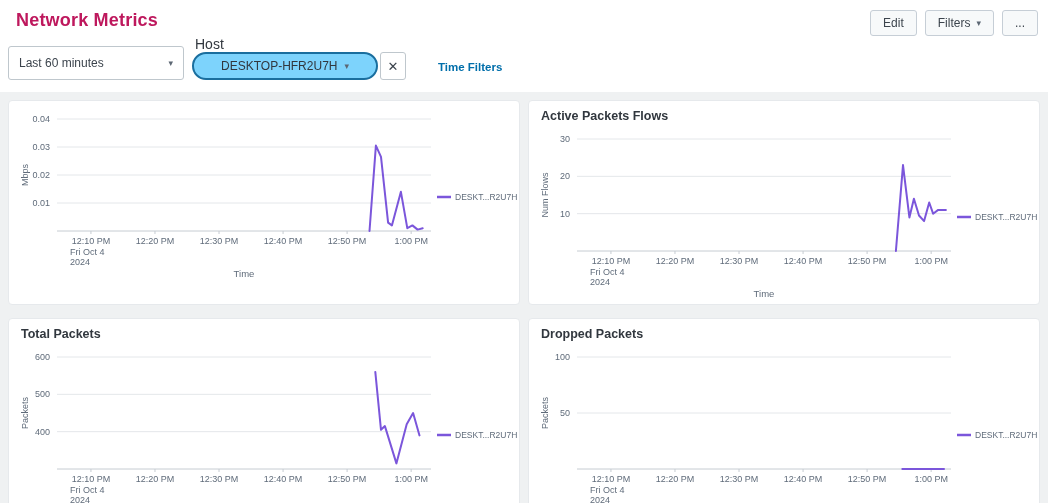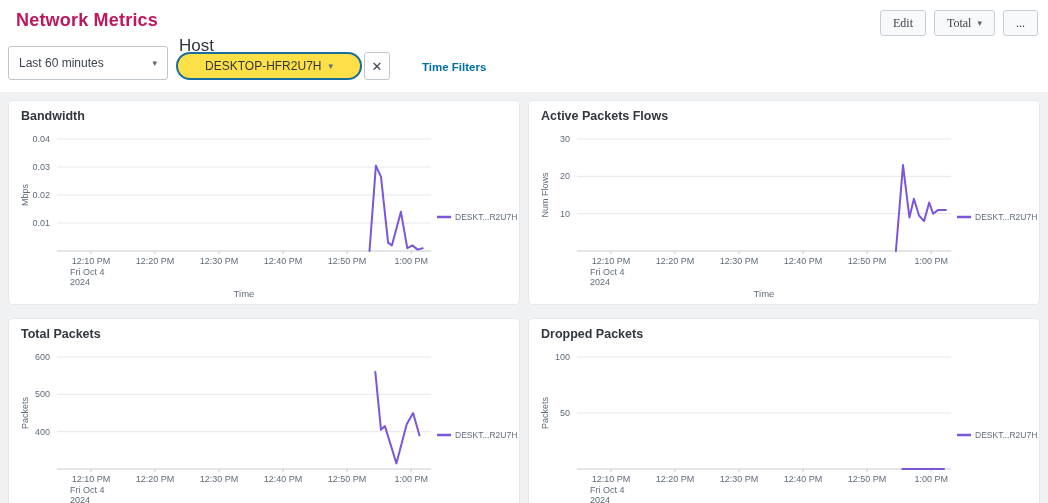--- a/index.html
+++ b/index.html
@@ -2,52 +2,52 @@
 <html><head>
 <meta charset="utf-8">
 <style>
   * { margin:0; padding:0; box-sizing:border-box; }
   html,body { width:1048px; height:503px; overflow:hidden; }
   body { font-family:"Liberation Sans", sans-serif; background:#ffffff; color:#3c444d; }
 
   .topbar { display:flex; justify-content:space-between; align-items:flex-start; padding:10px 10px 0 16px; height:40px; background:#fff; }
   .page-title { font-size:18px; font-weight:bold; color:#be185d; letter-spacing:.2px; }
   .actions { display:flex; gap:8px; }
-  .btn { display:flex; align-items:center; gap:6px; height:26px; padding:0 12px; background:#f7f9fa; border:1px solid #c6ced6; border-radius:3px; font-size:12px; color:#3c444d; cursor:pointer; font-family:Liberation Serif, serif; }
+  .btn { display:flex; align-items:center; gap:6px; height:26px; padding:0 12px; background:#f7f9fa; border:1px solid #c6ced6; border-radius:3px; font-size:12px; color:#3c444d; cursor:pointer; font-family:Liberation Sans, sans-serif; }
   .btn .caret { font-size:9px; color:#5c6773; }
 
   .filterbar { display:flex; align-items:flex-end; padding:0 8px 12px 8px; background:#fff; height:52px; }
   .filter-group { display:flex; flex-direction:column; }
-  .filter-label { font-size:17px; color:#31373e; margin:12px 0 3px 3px; height:13px; }
-  .time-picker { width:160px; height:28px; background:#fff; border:1px solid #bfc7cd; border-radius:3px; display:flex; align-items:center; justify-content:space-between; padding:16px 10px; font-size:12px; color:#3c444d; cursor:pointer; font-family:inherit; }
+  .filter-label { font-size:14px; color:#31373e; margin:12px 0 3px 3px; height:13px; }
+  .time-picker { width:176px; height:28px; background:#fff; border:1px solid #bfc7cd; border-radius:3px; display:flex; align-items:center; justify-content:space-between; padding:16px 10px; font-size:12px; color:#3c444d; cursor:pointer; font-family:inherit; }
   .time-picker .caret, .host-dd .caret { font-size:9px; color:#5c6773; }
   .host-group { margin-left:8px; }
   .host-row { display:flex; align-items:stretch; }
-  .host-dd { height:28px; min-width:130px; background:#fde047; border:2px solid #1a6e9e; border-radius:14px; display:flex; align-items:center; justify-content:center; gap:7px; padding:0 27px; font-size:12px; color:#31373e; cursor:pointer; font-family:inherit; }
+  .host-dd { height:28px; min-width:130px; background:#7dd3fc; border:2px solid #1a6e9e; border-radius:14px; display:flex; align-items:center; justify-content:center; gap:7px; padding:0 27px; font-size:12px; color:#31373e; cursor:pointer; font-family:inherit; }
   .clear-btn { width:26px; height:28px; margin-left:2px; background:#fff; border:1px solid #bfc7cd; border-radius:3px; font-size:13px; color:#3c444d; cursor:pointer; display:flex; align-items:center; justify-content:center; font-family:inherit; }
   .hide-filters { margin-left:32px; margin-bottom:7px; font-size:11.5px; font-weight:bold; color:#006eaa; text-decoration:none; cursor:pointer; }
 
   .canvas { background:#eff1f2; padding:8px; height:411px; display:grid; grid-template-columns:1fr 1fr; grid-template-rows:205px 205px; column-gap:8px; row-gap:13px; }
   .panel { background:#fff; border:1px solid #e6e9ec; border-radius:4px; padding:8px 8px 0 8px; overflow:visible; }
   .panel-title { font-size:12.5px; font-weight:bold; color:#31373e; padding-left:4px; height:20px; }
   .chart { width:492px; }
   .chart svg { overflow:visible; display:block; }
   .chart text { font-family:"Liberation Sans", sans-serif; fill:#5f6b7a; }
 </style>
 </head>
 <body>
 
 <div class="topbar">
   <div class="page-title">Network Metrics</div>
   <div class="actions">
     <button class="btn">
       <span>Edit</span>
     </button>
     <button class="btn">
-      <span>Total</span>
+      <span>Filters</span>
       <span class="caret">▾</span>
     </button>
     <button class="btn">
       <span>...</span>
     </button>
   </div>
 </div>
 
 <div class="filterbar">
   <div class="filter-group">
@@ -67,21 +67,20 @@
       <button class="clear-btn">
         <span>✕</span>
       </button>
     </div>
   </div>
   <a class="hide-filters">Time Filters</a>
 </div>
 
 <div class="canvas">
   <div class="panel">
-    <div class="panel-title">Bandwidth</div>
     <div class="chart">
         <svg width="492" height="175">
           <line x1="40" x2="414" y1="94" y2="94" stroke="#e4e7ea" stroke-width="1"></line>
           <text x="33" y="97" text-anchor="end" font-size="9">0.01</text>
           <line x1="40" x2="414" y1="66" y2="66" stroke="#e4e7ea" stroke-width="1"></line>
           <text x="33" y="69" text-anchor="end" font-size="9">0.02</text>
           <line x1="40" x2="414" y1="38" y2="38" stroke="#e4e7ea" stroke-width="1"></line>
           <text x="33" y="41" text-anchor="end" font-size="9">0.03</text>
           <line x1="40" x2="414" y1="10" y2="10" stroke="#e4e7ea" stroke-width="1"></line>
           <text x="33" y="13" text-anchor="end" font-size="9">0.04</text>

